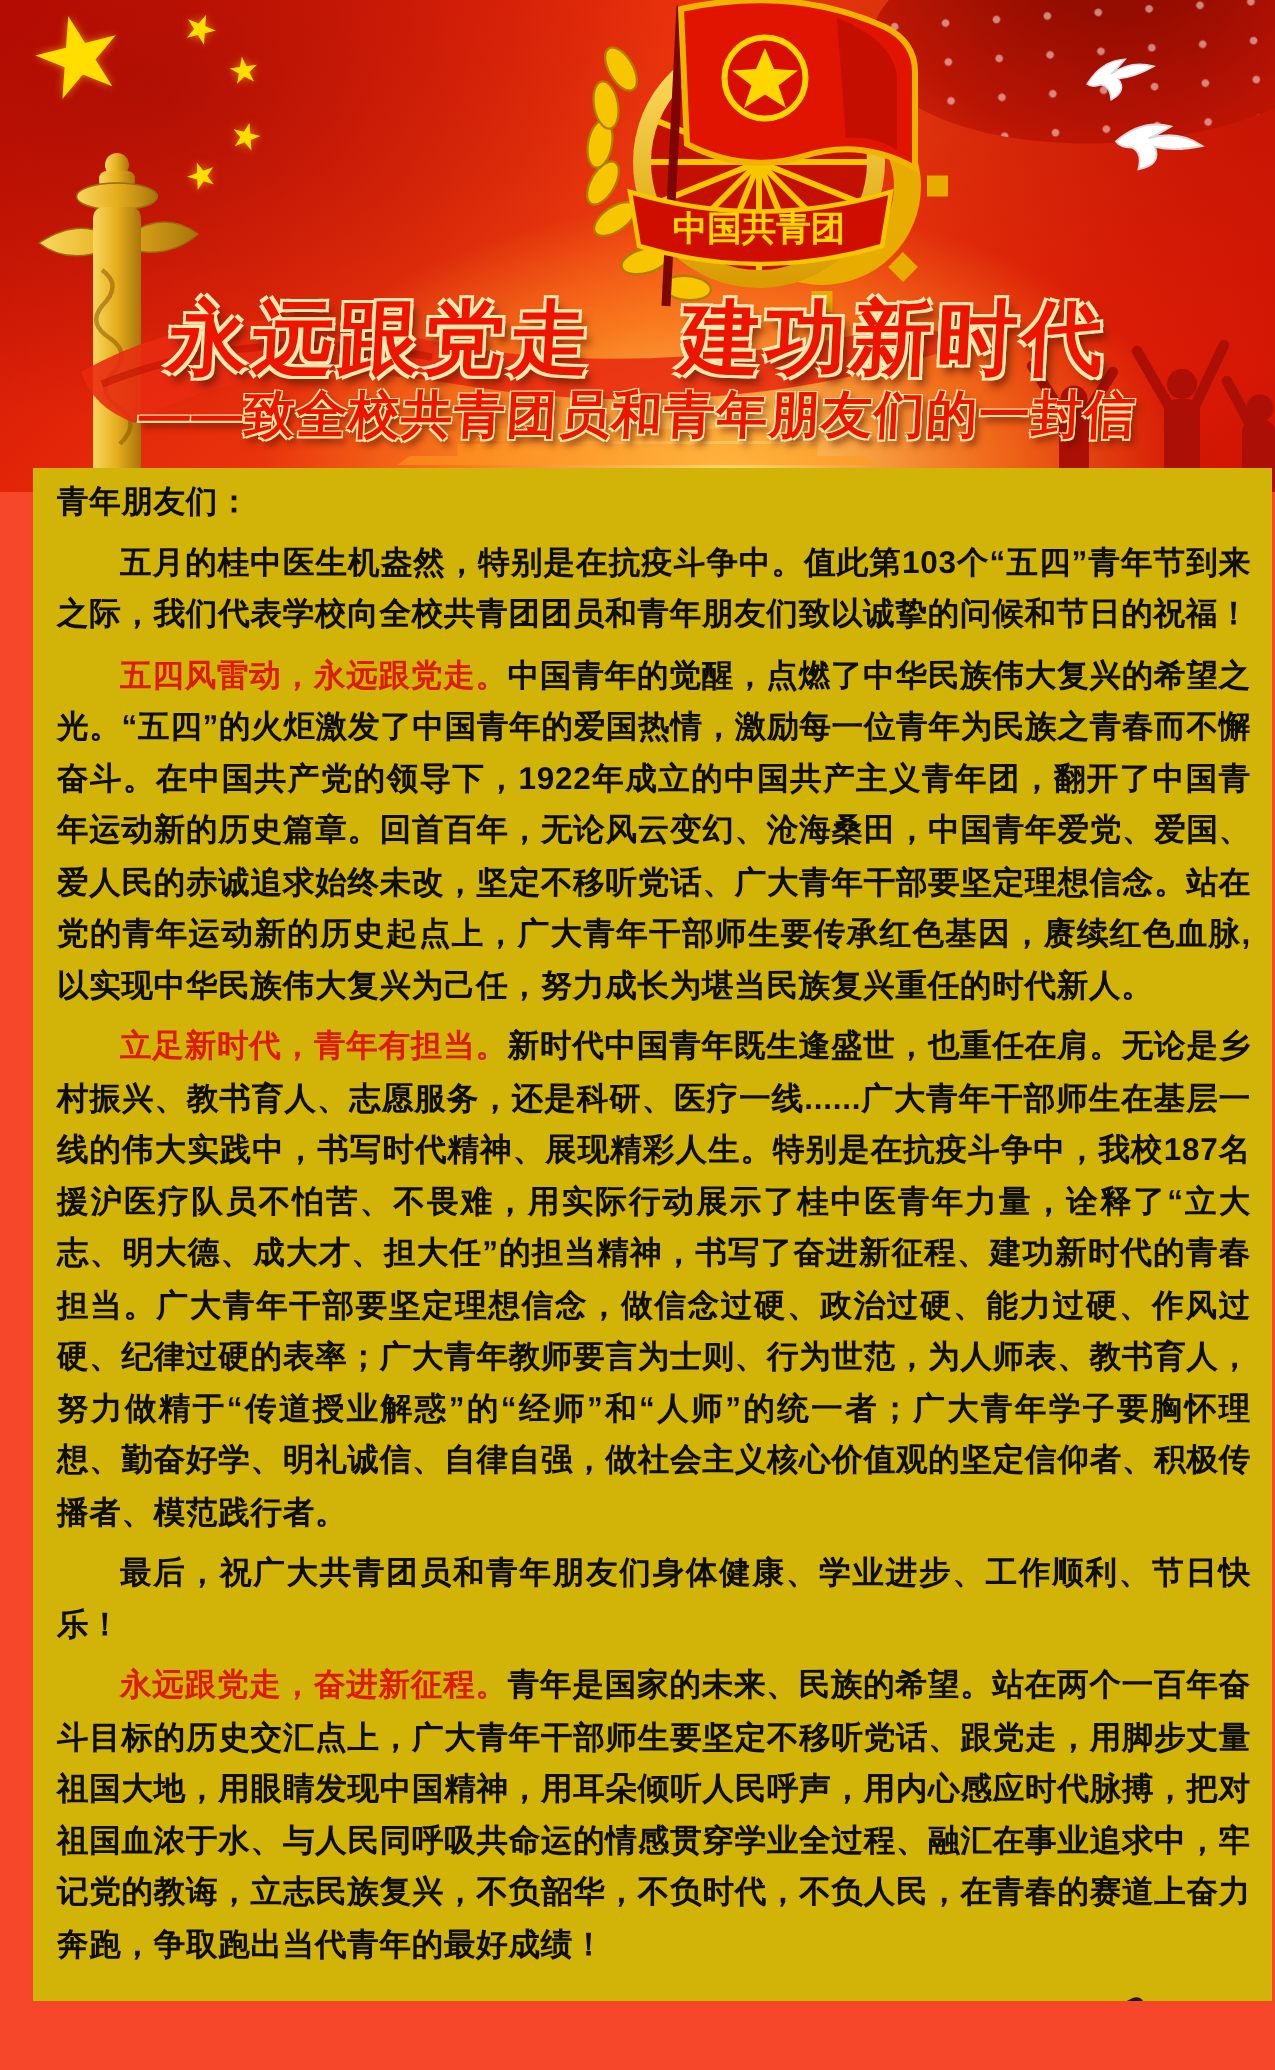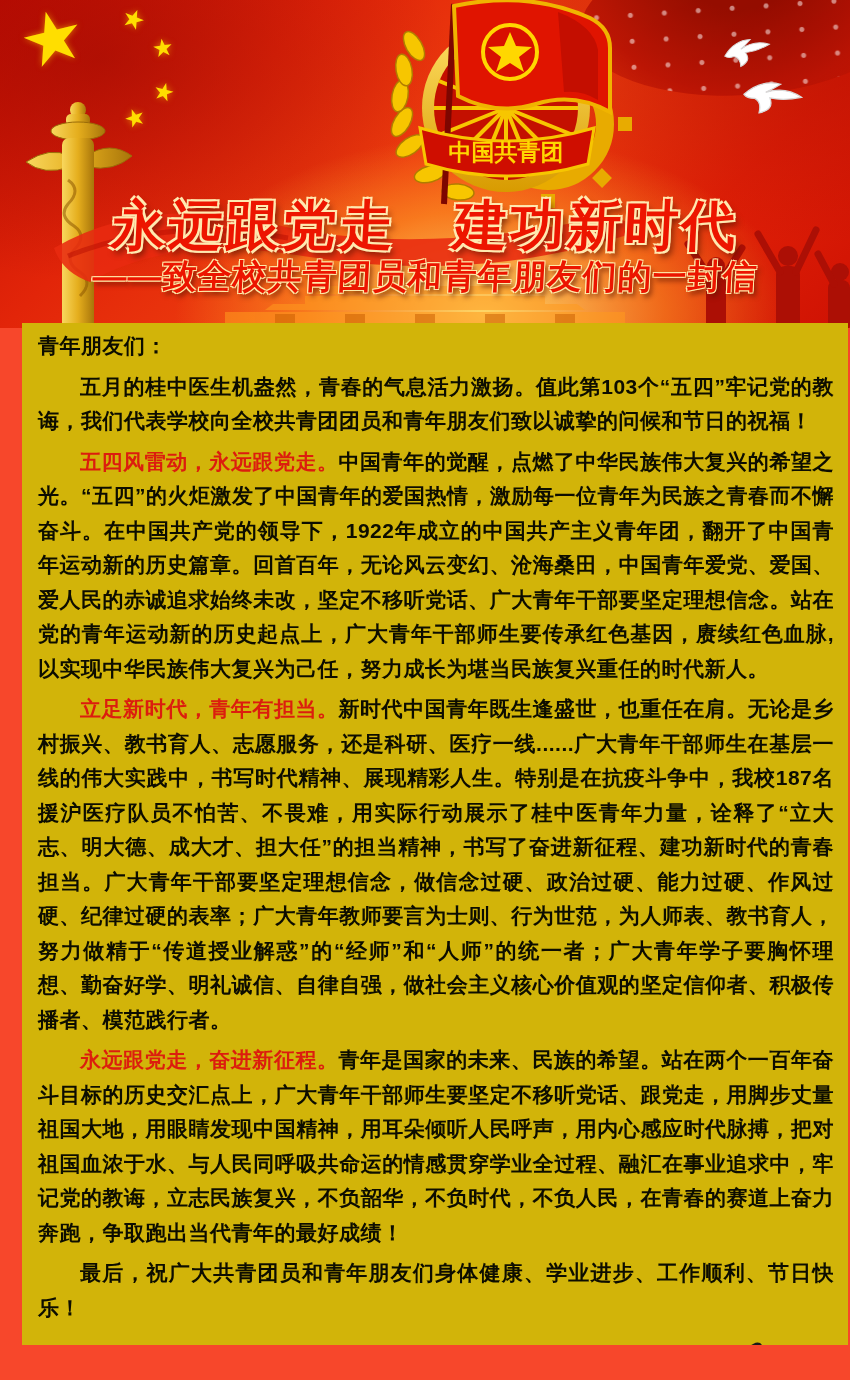--- a/index.html
+++ b/index.html
@@ -38,21 +38,21 @@
   .crowd{position:absolute;right:-6px;bottom:-4px;}
 
   .hero-title{position:absolute;left:0;right:0;top:190px;text-align:center;
     font-size:54px;font-weight:900;letter-spacing:3px;color:#ed1500;transform:skewX(-3deg);
     text-shadow:-2px -2px 0 #ffe9b0, 2px -2px 0 #ffe9b0, -2px 2px 0 #ffe9b0, 2px 2px 0 #ffe9b0, 4px 5px 6px rgba(90,20,0,.75);}
   .hero-subtitle{position:absolute;left:0;right:0;top:254px;text-align:center;
     font-size:34px;font-weight:900;letter-spacing:1px;color:#ec1500;transform:skewX(-3deg);
     text-shadow:-1px -1px 0 #ffe9a8, 1px -1px 0 #ffe9a8, -1px 1px 0 #ffe9a8, 1px 1px 0 #ffe9a8, 3px 4px 5px rgba(90,20,0,.7);}
 
   
-  .paper{position:absolute;top:323px;left:22px;width:796px;height:1016px;background:#d2b409;
+  .paper{position:absolute;top:312px;left:22px;width:796px;height:1016px;background:#d2b409;
     padding:6px 14px 0 16px;overflow:hidden;color:#0d0d00;}
   .paper p{margin:0;font-size:21px;line-height:34.5px;font-weight:bold;letter-spacing:.5px;
     text-align:justify;}
   .salutation{text-indent:0;}
   .para{text-indent:2em;margin-top:6px !important;}
   .lead-red{color:#dc1d0e;}
 
   .sig-block{position:relative;height:180px;margin-top:8px;font-weight:bold;font-size:22px;}
   .sig1{position:absolute;left:580px;top:-6px;}
 </style>
@@ -197,29 +197,29 @@
     </svg>
 
     <div class="hero-title">永远跟党走　建功新时代</div>
     <div class="hero-subtitle">——致全校共青团员和青年朋友们的一封信</div>
   </header>
 
   <main class="paper">
 
     <p class="salutation">青年朋友们：</p>
 
-    <p class="para"><span>五月的桂中医生机盎然，青春的气息活力激扬。值此第103个“五四”牢记党的教诲，我们代表学校向全校共青团团员和青年朋友们致以诚挚的问候和节日的祝福！</span></p>
+    <p class="para"><span>五月的桂中医生机盎然，特别是在抗疫斗争中。值此第103个“五四”青年节到来之际，我们代表学校向全校共青团团员和青年朋友们致以诚挚的问候和节日的祝福！</span></p>
 
     <p class="para"><span class="lead-red">五四风雷动，永远跟党走。</span><span>中国青年的觉醒，点燃了中华民族伟大复兴的希望之光。“五四”的火炬激发了中国青年的爱国热情，激励每一位青年为民族之青春而不懈奋斗。在中国共产党的领导下，1922年成立的中国共产主义青年团，翻开了中国青年运动新的历史篇章。回首百年，无论风云变幻、沧海桑田，中国青年爱党、爱国、爱人民的赤诚追求始终未改，坚定不移听党话、广大青年干部要坚定理想信念。站在党的青年运动新的历史起点上，广大青年干部师生要传承红色基因，赓续红色血脉,以实现中华民族伟大复兴为己任，努力成长为堪当民族复兴重任的时代新人。</span></p>
 
     <p class="para"><span class="lead-red">立足新时代，青年有担当。</span><span>新时代中国青年既生逢盛世，也重任在肩。无论是乡村振兴、教书育人、志愿服务，还是科研、医疗一线......广大青年干部师生在基层一线的伟大实践中，书写时代精神、展现精彩人生。特别是在抗疫斗争中，我校187名援沪医疗队员不怕苦、不畏难，用实际行动展示了桂中医青年力量，诠释了“立大志、明大德、成大才、担大任”的担当精神，书写了奋进新征程、建功新时代的青春担当。广大青年干部要坚定理想信念，做信念过硬、政治过硬、能力过硬、作风过硬、纪律过硬的表率；广大青年教师要言为士则、行为世范，为人师表、教书育人，努力做精于“传道授业解惑”的“经师”和“人师”的统一者；广大青年学子要胸怀理想、勤奋好学、明礼诚信、自律自强，做社会主义核心价值观的坚定信仰者、积极传播者、模范践行者。</span></p>
 
+    <p class="para"><span>最后，祝广大共青团员和青年朋友们身体健康、学业进步、工作顺利、节日快乐！</span></p>
+
     <p class="para"><span class="lead-red">永远跟党走，奋进新征程。</span><span>青年是国家的未来、民族的希望。站在两个一百年奋斗目标的历史交汇点上，广大青年干部师生要坚定不移听党话、跟党走，用脚步丈量祖国大地，用眼睛发现中国精神，用耳朵倾听人民呼声，用内心感应时代脉搏，把对祖国血浓于水、与人民同呼吸共命运的情感贯穿学业全过程、融汇在事业追求中，牢记党的教诲，立志民族复兴，不负韶华，不负时代，不负人民，在青春的赛道上奋力奔跑，争取跑出当代青年的最好成绩！</span></p>
-
-    <p class="para"><span>最后，祝广大共青团员和青年朋友们身体健康、学业进步、工作顺利、节日快乐！</span></p>
 
     <div class="sig-block">
 
       <svg class="sig1" width="170" height="92" viewBox="0 0 170 92">
         <g fill="none" stroke="#1a1a1a" stroke-width="3" stroke-linecap="round">
           <path d="M8,70 C20,30 40,18 34,44 C28,66 14,78 30,72 C44,66 52,50 46,70"></path>
           <path d="M62,58 C70,20 92,12 84,34 C78,52 66,70 84,62 C96,56 100,40 94,60 M70,40 l26,-6"></path>
           <path d="M116,50 C126,14 150,8 142,30 C136,48 124,66 142,58 C156,52 162,34 154,58 L148,78"></path>
         </g>
       </svg>

